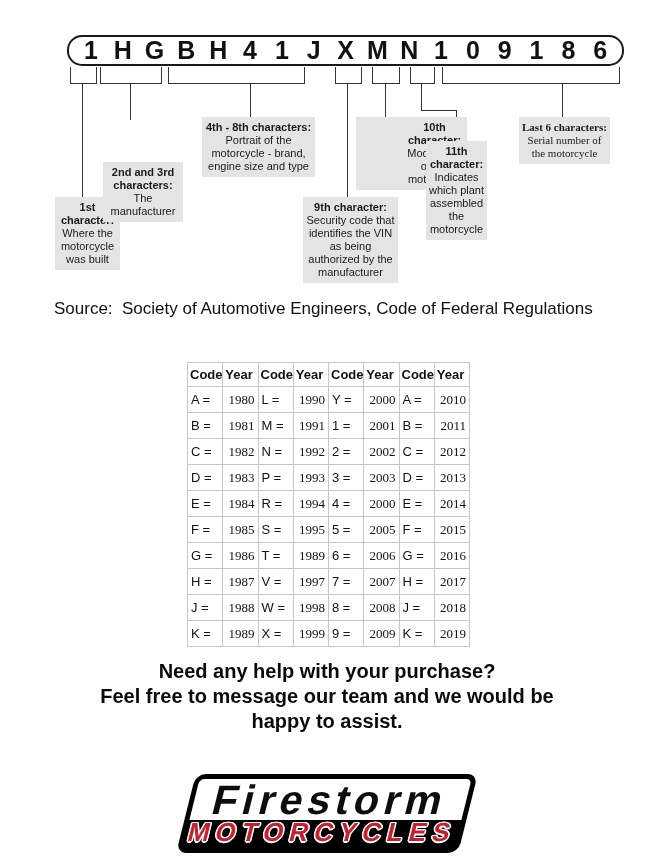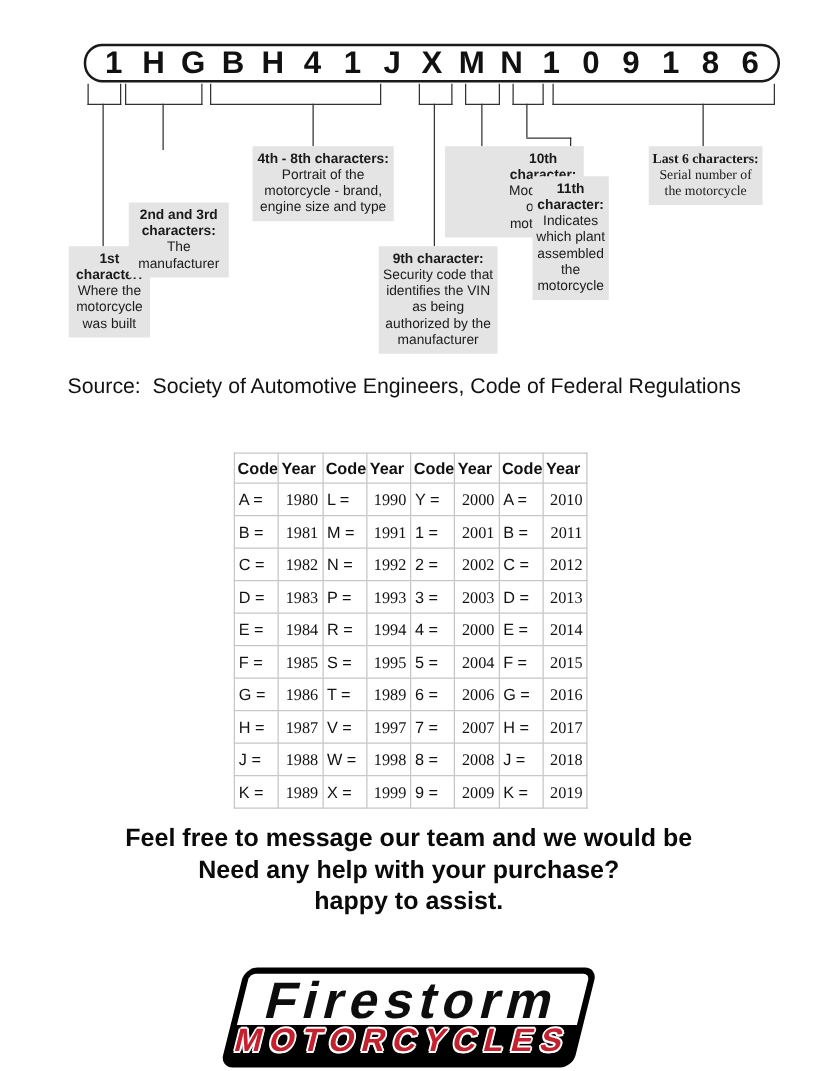--- a/index.html
+++ b/index.html
@@ -239,21 +239,21 @@
           <td class="year">2000</td>
           <td class="code">E =</td>
           <td class="year">2014</td>
         </tr>
         <tr>
           <td class="code">F =</td>
           <td class="year">1985</td>
           <td class="code">S =</td>
           <td class="year">1995</td>
           <td class="code">5 =</td>
-          <td class="year">2004</td>
+          <td class="year">2005</td>
           <td class="code">F =</td>
           <td class="year">2015</td>
         </tr>
         <tr>
           <td class="code">G =</td>
           <td class="year">1986</td>
           <td class="code">T =</td>
           <td class="year">1989</td>
           <td class="code">6 =</td>
           <td class="year">2006</td>
@@ -287,22 +287,22 @@
           <td class="year">1999</td>
           <td class="code">9 =</td>
           <td class="year">2009</td>
           <td class="code">K =</td>
           <td class="year">2019</td>
         </tr>
       </tbody>
   </table>
 
   <div class="help">
+    <div>Need any help with your purchase?</div>
     <div>Feel free to message our team and we would be</div>
-    <div>Need any help with your purchase?</div>
     <div>happy to assist.</div>
   </div>
 
   <div class="logo-wrap">
     <div class="logo-shape">
       <div class="logo-top">
         <span class="logo-word">Firestorm</span>
       </div>
       <div class="logo-bottom">
         <span class="logo-sub">MOTORCYCLES</span>

